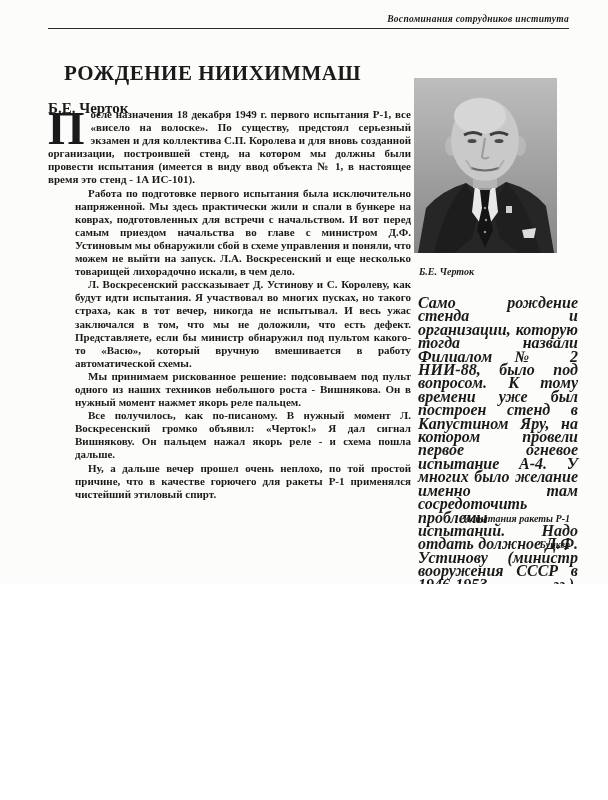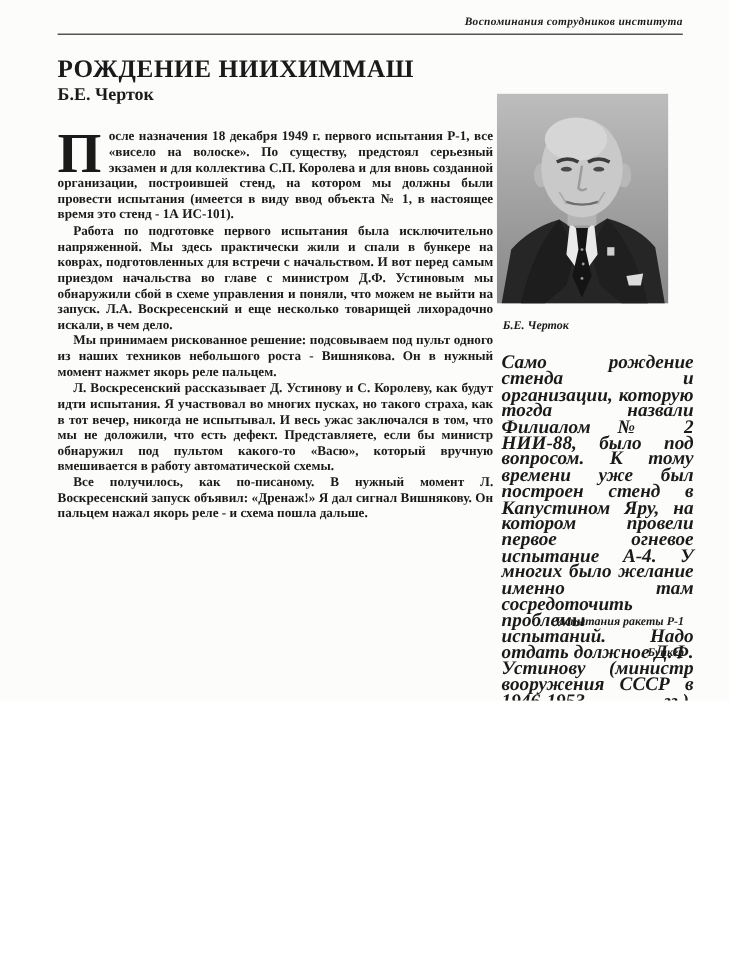--- a/index.html
+++ b/index.html
@@ -10,29 +10,29 @@
     overflow:hidden;
   }
   
   .running-head{
     position:absolute;left:48px;top:14px;width:521px;
     text-align:right;font-style:italic;font-weight:bold;font-size:9.5px;
     letter-spacing:.3px;padding-bottom:4px;border-bottom:1.5px solid #2b2b2b;
   }
   
   .title-block{position:absolute;left:48px;top:46px;}
-  .article-title{margin:0;font-size:21px;font-weight:bold;letter-spacing:.5px;line-height:22px;}
+  .article-title{margin:16px;font-size:21px;font-weight:bold;letter-spacing:.5px;line-height:22px;}
   .article-author{margin:3px 0 0 0;font-size:15px;font-weight:bold;line-height:16px;}
   
   .body-col{
     position:absolute;left:48px;top:108px;width:363px;
     font-size:11px;line-height:13.1px;font-weight:bold;text-align:justify;
   }
   .body-col p{margin:0;}
-  .body-col p.indent{text-indent:13px;}
+  .body-col p.indent{text-indent:13px;margin-left:27px;}
   .dropcap{
     float:left;font-size:47px;line-height:37px;font-weight:bold;
     padding:2px 6px 0 0;
   }
   
   .portrait{position:absolute;left:414px;top:78px;width:143px;height:175px;}
   .portrait svg{display:block;}
   .portrait-caption{
     position:absolute;left:419px;top:266px;font-style:italic;font-weight:bold;font-size:10px;
   }
@@ -69,23 +69,24 @@
   <div class="running-head">Воспоминания сотрудников института</div>
 
   <div class="title-block">
     <h1 class="article-title">РОЖДЕНИЕ НИИХИММАШ</h1>
     <h2 class="article-author">Б.Е. Черток</h2>
   </div>
 
   <div class="body-col">
     <p class="para"><span class="dropcap">П</span><span>осле назначения 18 декабря 1949 г. первого испытания Р-1, все «висело на волоске». По существу, предстоял серьезный экзамен и для коллектива С.П. Королева и для вновь созданной организации, построившей стенд, на котором мы должны были провести испытания (имеется в виду ввод объекта № 1, в настоящее время это стенд - 1А ИС-101).</span></p>
     <p class="indent">Работа по подготовке первого испытания была исключительно напряженной. Мы здесь практически жили и спали в бункере на коврах, подготовленных для встречи с начальством. И вот перед самым приездом начальства во главе с министром Д.Ф. Устиновым мы обнаружили сбой в схеме управления и поняли, что можем не выйти на запуск. Л.А. Воскресенский и еще несколько товарищей лихорадочно искали, в чем дело.</p>
+    <p class="indent">Л. Воскресенский рассказывает Д. Устинову и С. Королеву, как будут идти испытания. Я участвовал во многих пусках, но такого страха, как в тот вечер, никогда не испытывал. И весь ужас заключался в том, что мы не доложили, что есть дефект. Представляете, если бы министр обнаружил под пультом какого-то «Васю», который вручную вмешивается в работу автоматической схемы.</p>
     <p class="indent">Мы принимаем рискованное решение: подсовываем под пульт одного из наших техников небольшого роста - Вишнякова. Он в нужный момент нажмет якорь реле пальцем.</p>
-    <p class="indent">Л. Воскресенский рассказывает Д. Устинову и С. Королеву, как будут идти испытания. Я участвовал во многих пусках, но такого страха, как в тот вечер, никогда не испытывал. И весь ужас заключался в том, что мы не доложили, что есть дефект. Представляете, если бы министр обнаружил под пультом какого-то «Васю», который вручную вмешивается в работу автоматической схемы.</p>
-    <p class="indent">Все получилось, как по-писаному. В нужный момент Л. Воскресенский запуск объявил: «Дренаж!» Я дал сигнал Вишнякову. Он пальцем нажал якорь реле - и схема пошла дальше.</p>
+    <p class="indent">Все получилось, как по-писаному. В нужный момент Л. Воскресенский громко объявил: «Черток!» Я дал сигнал Вишнякову. Он пальцем нажал якорь реле - и схема пошла дальше.</p>
+    <p class="indent">Ну, а дальше вечер прошел очень неплохо, по той простой причине, что в качестве горючего для ракеты Р-1 применялся чистейший этиловый спирт.</p>
   </div>
 
   <div class="portrait">
     <svg width="143" height="175" viewBox="0 0 143 175">
       <defs>
         <linearGradient id="pbg" x1="0" y1="0" x2="0" y2="1">
           <stop offset="0" stop-color="#bdbdbd"></stop>
             <stop offset="1" stop-color="#878787"></stop>
         </linearGradient>
       </defs>

